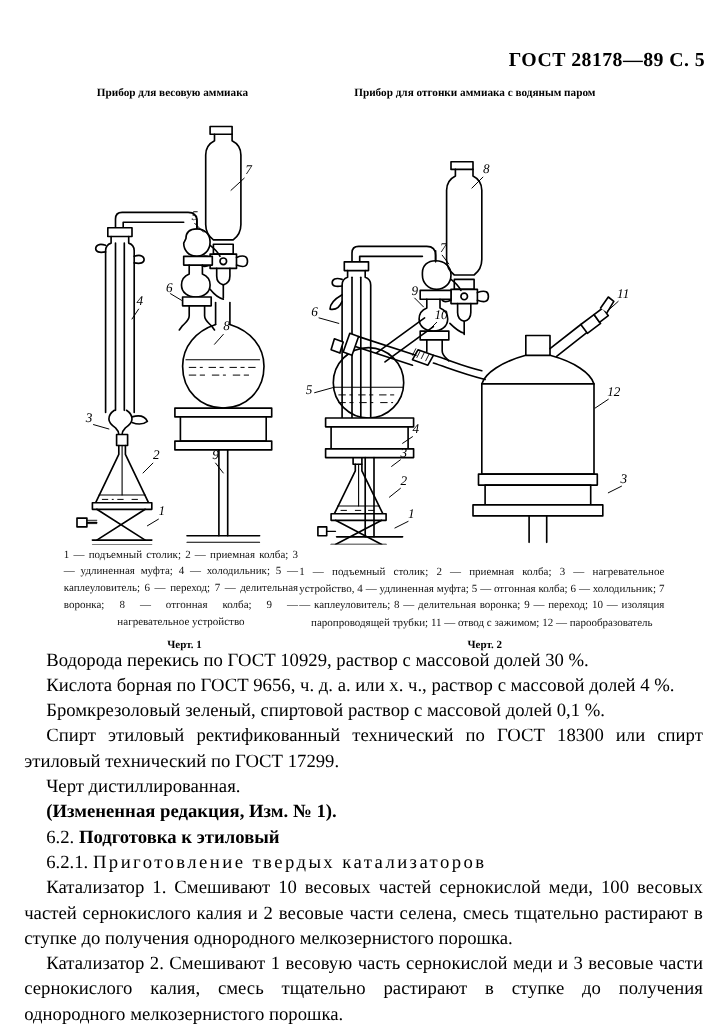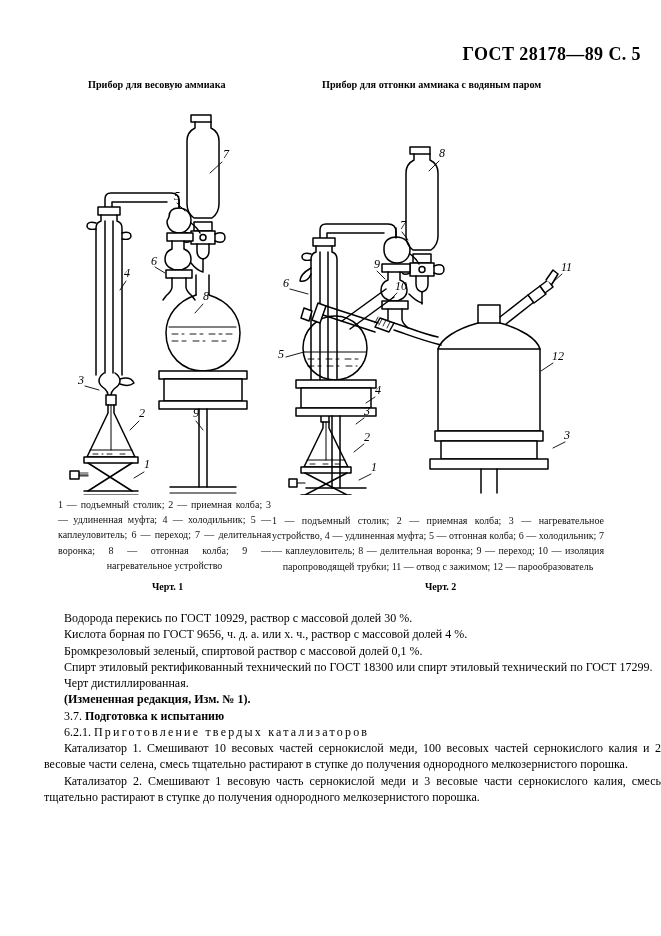--- a/index.html
+++ b/index.html
@@ -65,26 +65,25 @@
     font-size: 10px;
     font-weight: bold;
     top: 581px;
   }
   .fignum.left  { left: 137px; margin-left: 15px; }
   .fignum.right { left: 425px; }
 
   
   .body-text {
     position: absolute;
-    top: 610px;
+    top: 588px;
     left: 22px;
     width: 617px;
-    font-size: 12px;
+    font-size: 17px;
     line-height: 1.355;
-    margin-left: 22px;
   }
   .body-text p {
     margin: 0;
     text-align: justify;
     text-indent: 20px;
     hyphens: manual;
   }
   .body-text p.bold { font-weight: bold; text-indent: 20px; }
   .head-2 { text-indent: 20px; }
   .head-2 b { font-weight: bold; }
@@ -384,19 +383,19 @@
 
   <div class="fignum right">Черт. 2</div>
 
   <div class="body-text">
     <p>Водорода перекись по ГОСТ 10929, раствор с массовой долей 30 %.</p>
     <p>Кислота борная по ГОСТ 9656, ч. д. а. или х. ч., раствор с массовой долей 4 %.</p>
     <p>Бромкрезоловый зеленый, спиртовой раствор с массовой долей 0,1 %.</p>
     <p>Спирт этиловый ректификованный технический по ГОСТ 18300 или спирт этиловый технический по ГОСТ 17299.</p>
     <p>Черт дистиллированная.</p>
     <p class="bold">(Измененная редакция, Изм. № 1).</p>
-    <p class="head-2"><span>3.7.</span>&nbsp;<b>Подготовка к испытанию</b></p>
+    <p class="head-2"><span>6.2.</span>&nbsp;<b>Подготовка к этиловый</b></p>
     <p class="head-3"><span>6.2.1.</span>&nbsp;<span class="spaced">Приготовление твердых катализаторов</span></p>
     <p>Катализатор 1. Смешивают 10 весовых частей сернокислой меди, 100 весовых частей сернокислого калия и 2 весовые части селена, смесь тщательно растирают в ступке до получения однородного мелкозернистого порошка.</p>
     <p>Катализатор 2. Смешивают 1 весовую часть сернокислой меди и 3 весовые части сернокислого калия, смесь тщательно растирают в ступке до получения однородного мелкозернистого порошка.</p>
   </div>
 
 </div>
 
 </body></html>

